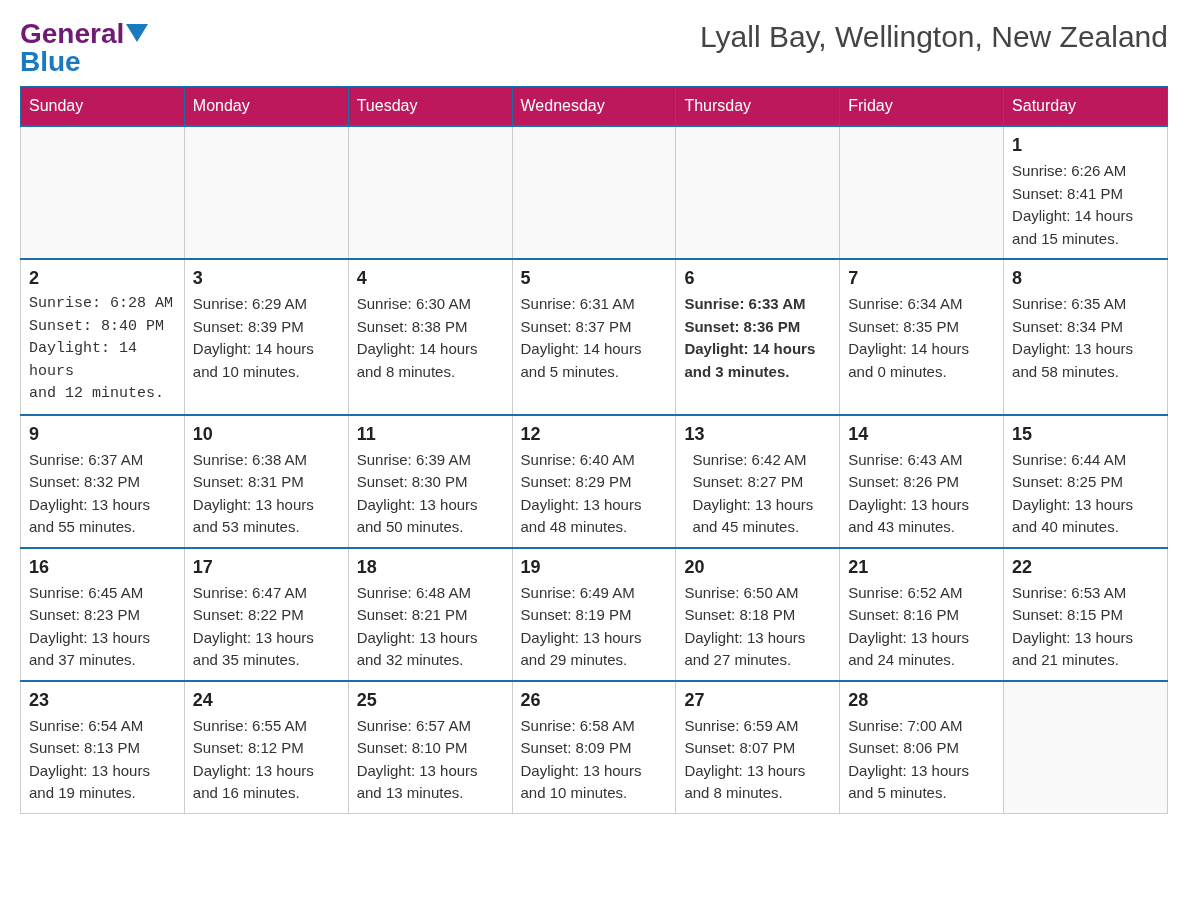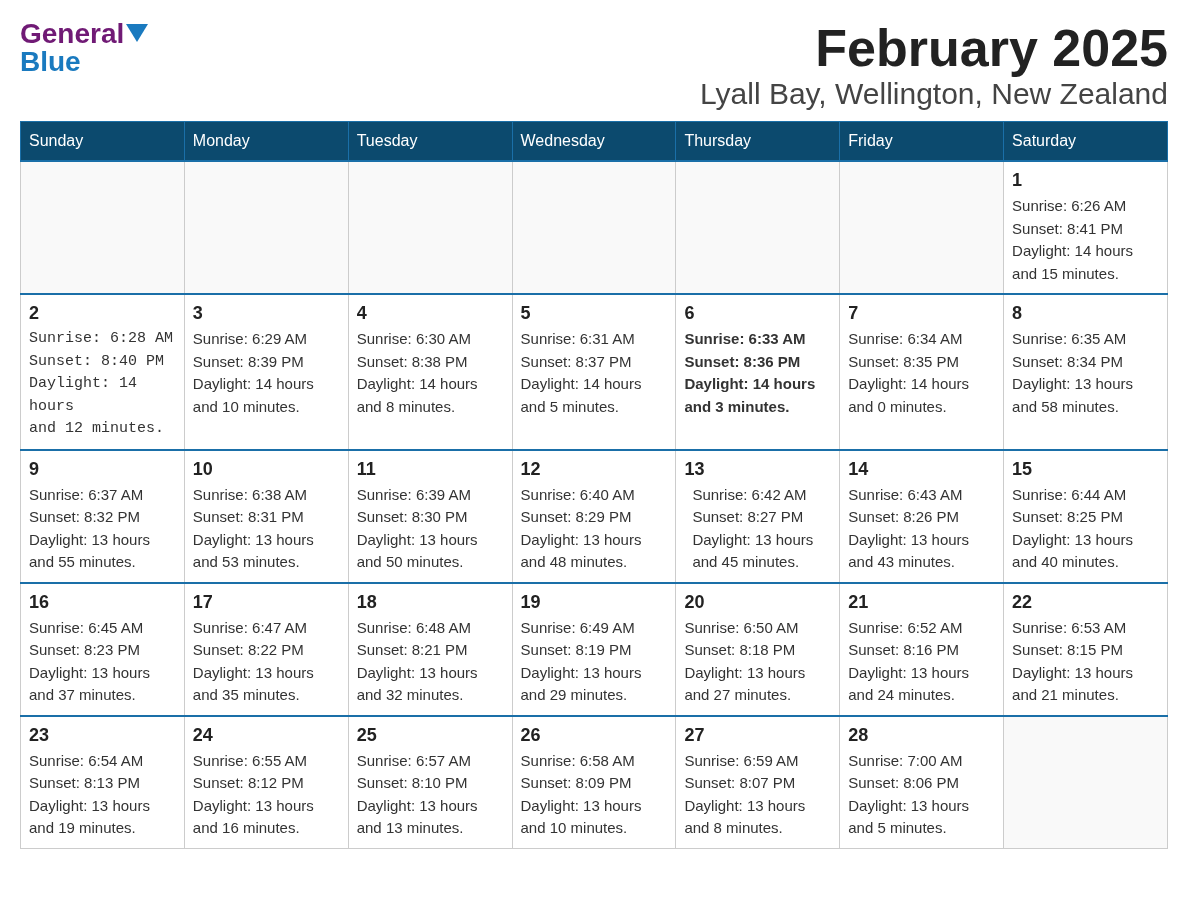--- a/index.html
+++ b/index.html
@@ -49,21 +49,21 @@
     .calendar-subtitle {
       font-size: 30px;
       color: #444;
     }
     .calendar {
       width: 100%;
       border-collapse: collapse;
       margin-top: 10px;
     }
     .calendar th {
-      background-color: #0c4a6e;
+      background-color: #be185d;
       color: #fff;
       padding: 10px 8px;
       font-size: 16px;
       font-weight: normal;
       text-align: left;
       border: 1px solid #1a6fa8;
     }
     .calendar td {
       vertical-align: top;
       padding: 8px;
@@ -99,21 +99,20 @@
   <div class="logo">
     <div class="logo-text-row">
       <span class="logo-general">General</span>
       <svg width="22" height="22" viewBox="0 0 22 22" style="margin-left:2px;margin-top:2px;">
         <polygon points="0,0 22,0 11,18" fill="#1a7abf"></polygon>
       </svg>
     </div>
     <span class="logo-blue">Blue</span>
   </div>
   <div class="title-block">
-    <div class="calendar-title">February 2025</div>
     <div class="calendar-subtitle">Lyall Bay, Wellington, New Zealand</div>
   </div>
 </div>
 
 <table class="calendar">
   <thead>
     <tr>
     <th>Sunday</th>
         <th>Monday</th>
         <th>Tuesday</th>

